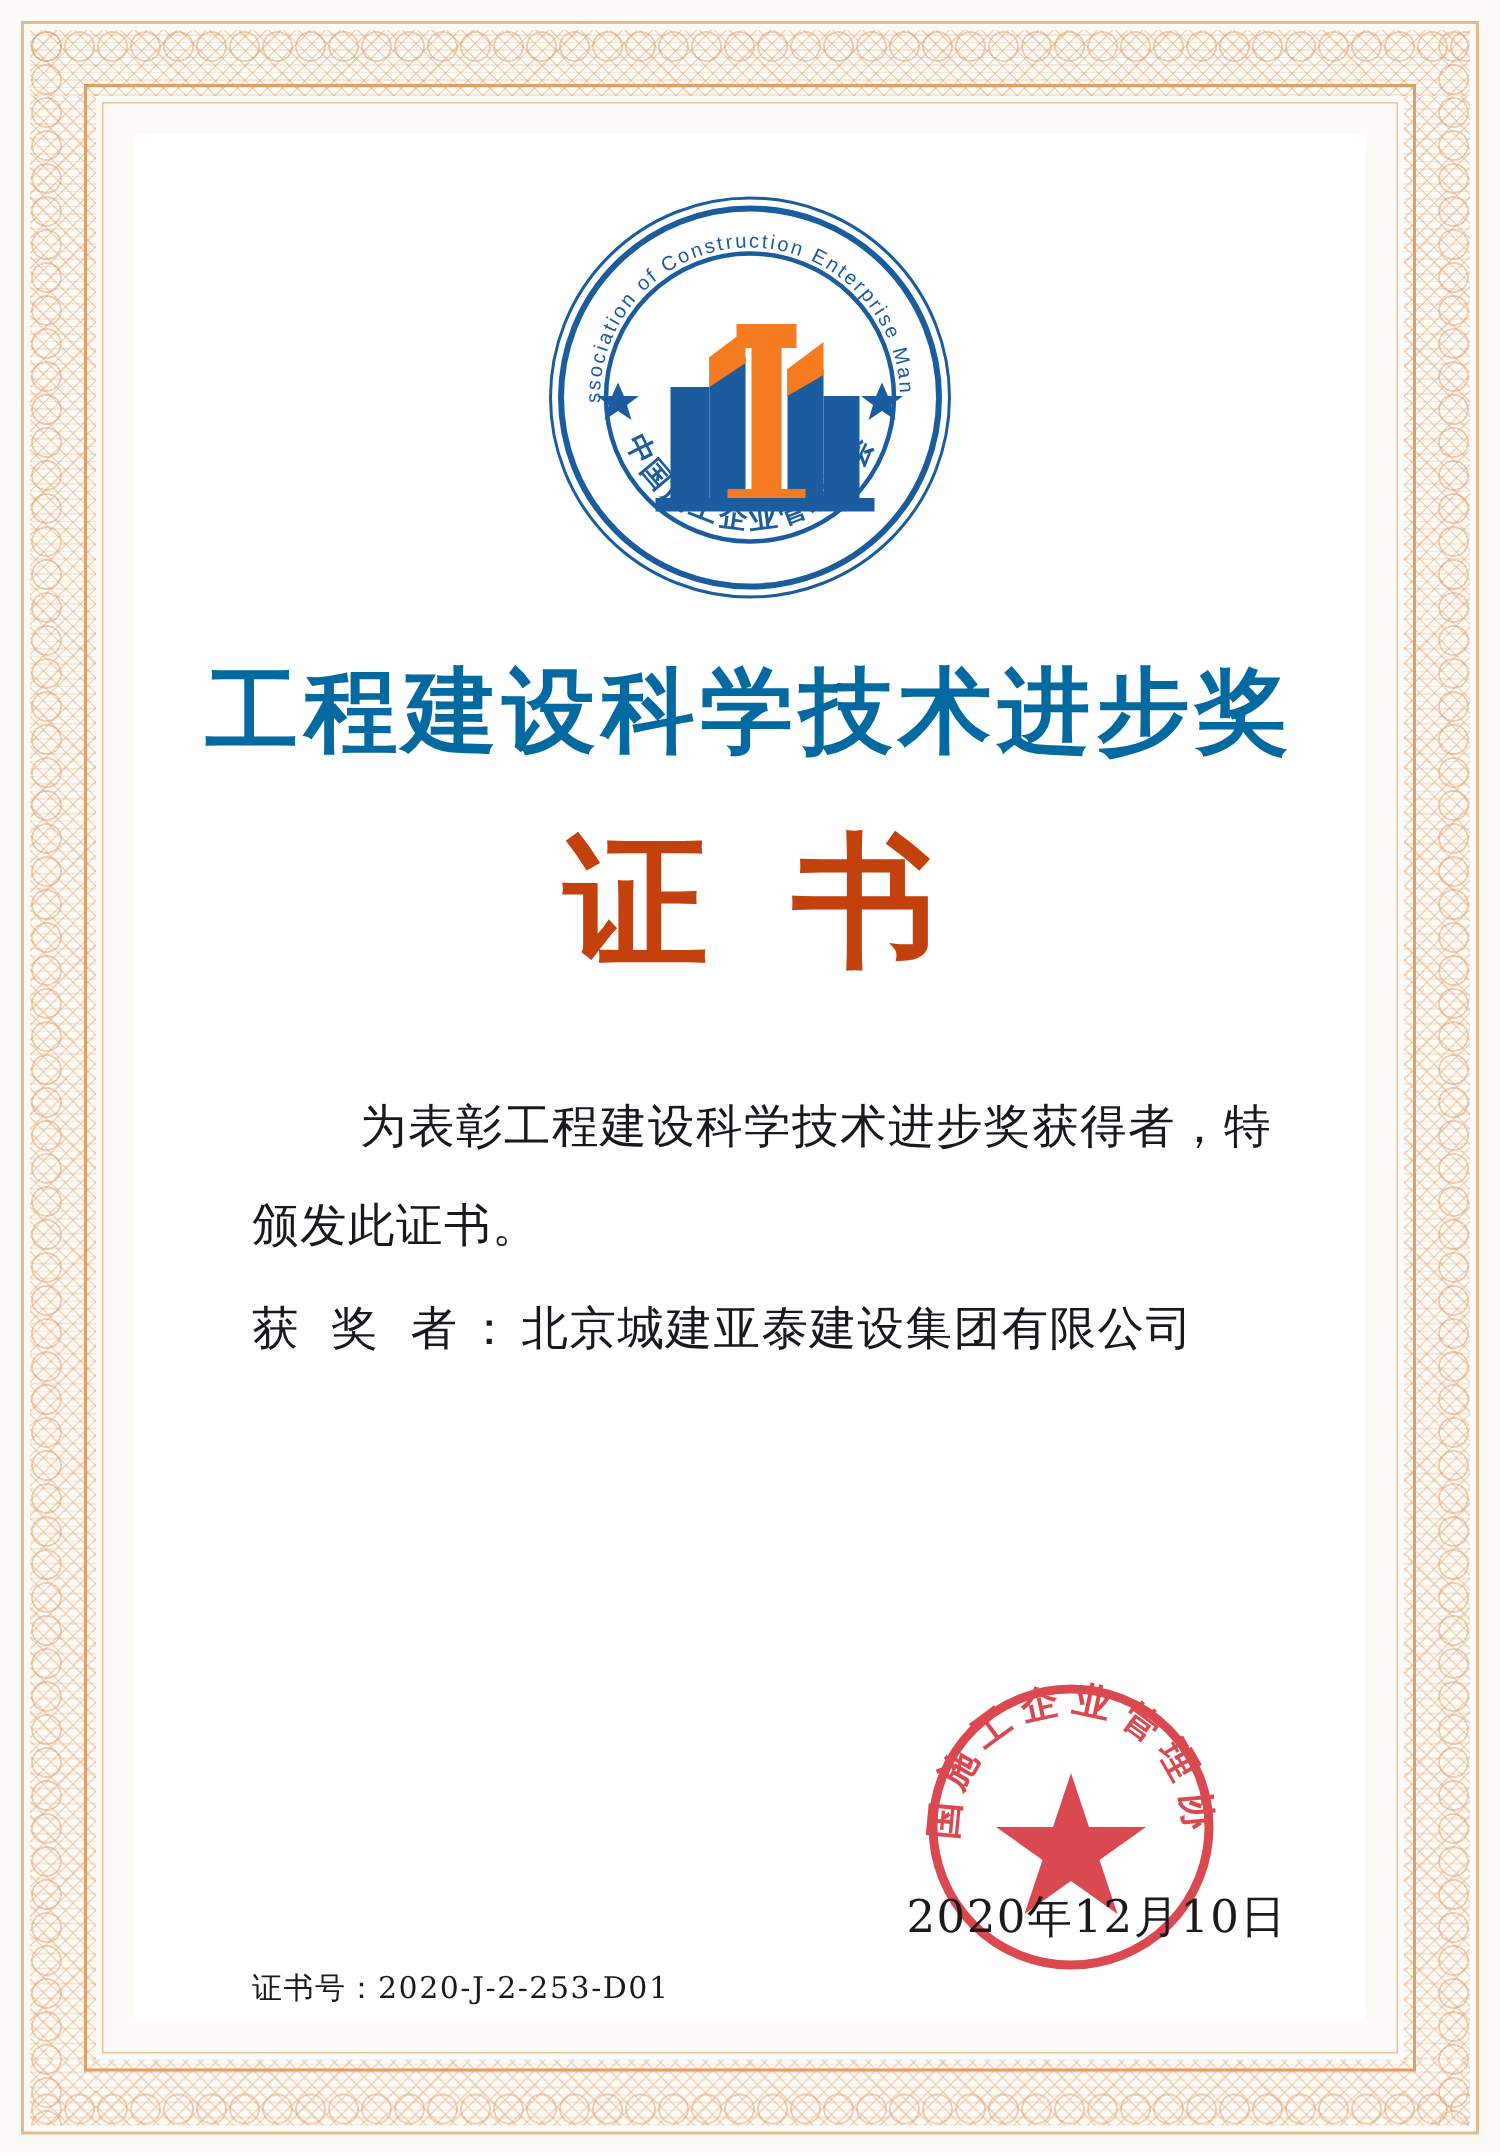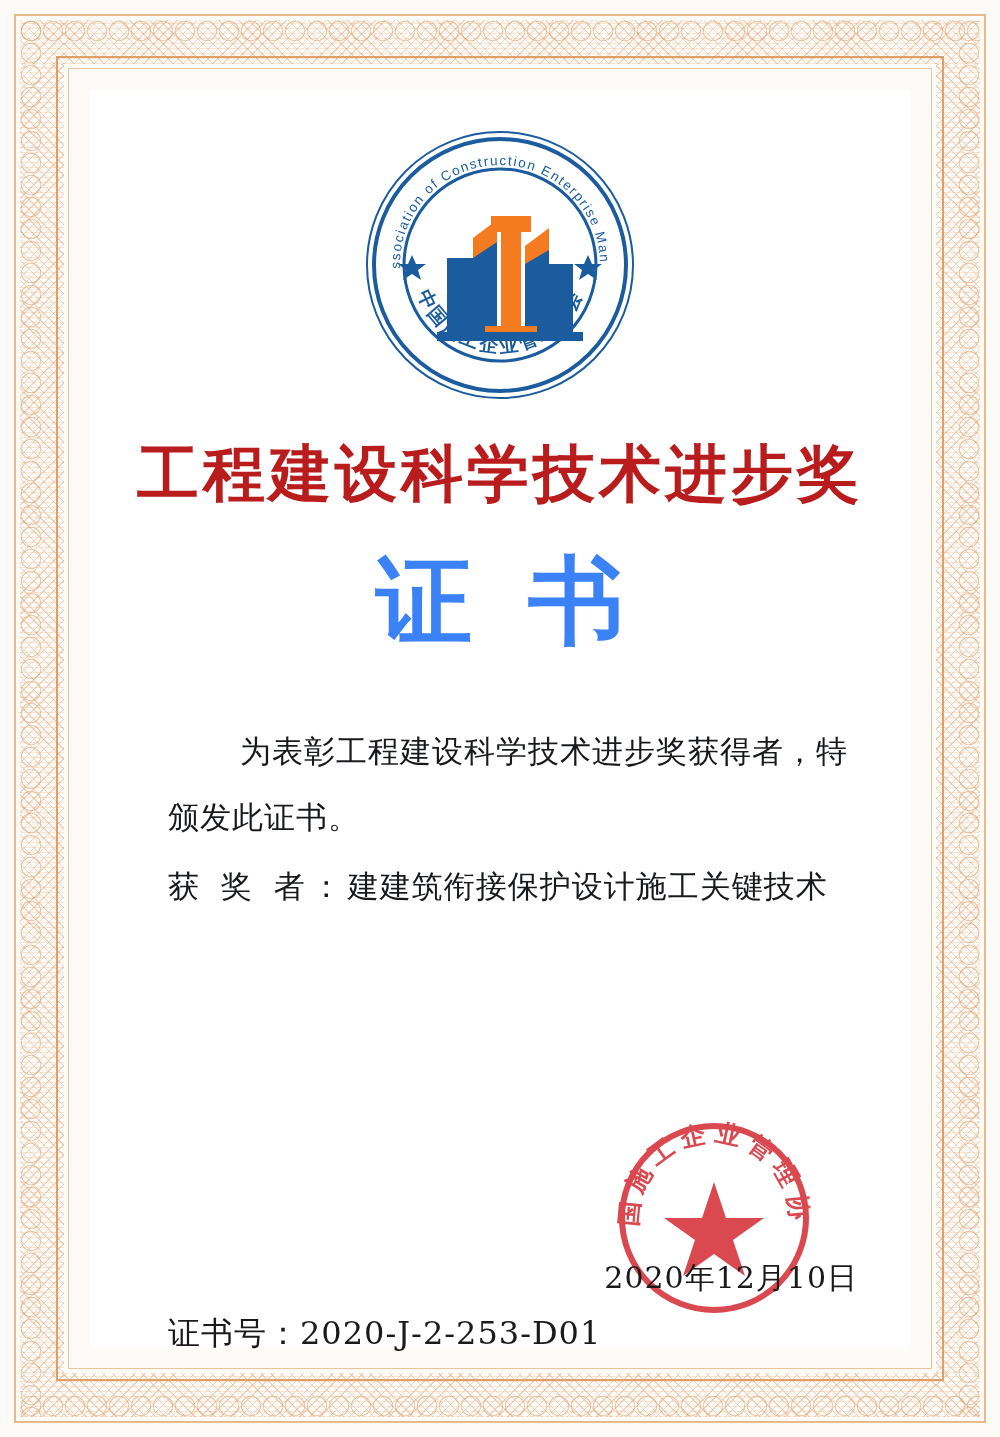--- a/index.html
+++ b/index.html
@@ -108,33 +108,33 @@
   
   .title-main {
     position: absolute;
     left: 0; right: 0;
     top: 432px;
     text-align: center;
     font-family: "DejaVu Serif", serif;
     font-size: 62px;
     letter-spacing: 4px;
     font-weight: 700;
-    color: #b91c1c;
+    color: #0369a1;
   }
   .title-sub {
     position: absolute;
     left: 0; right: 0;
     top: 538px;
     text-align: center;
     font-family: "DejaVu Serif", serif;
     font-size: 96px;
     font-weight: 700;
     letter-spacing: 56px;
     text-indent: 56px;
-    color: #3b82f6;
+    color: #c2410c;
   }
 
   
   .body-block {
     position: absolute;
     left: 168px;
     right: 150px;
     top: 718px;
   }
   .para {
@@ -177,21 +177,21 @@
     font-family: "DejaVu Serif", serif;
     font-size: 30px;
     color: #1a1a1a;
     letter-spacing: 1px;
   }
   .cert-number {
     position: absolute;
     left: 168px;
     top: 1312px;
     font-family: "DejaVu Serif", serif;
-    font-size: 32px;
+    font-size: 20px;
     color: #1a1a1a;
     letter-spacing: 1px;
   }
 </style>
 </head>
 <body>
 
 <div class="certificate">
 
   <div class="border-outer"></div>
@@ -245,21 +245,21 @@
   <div class="title-main">工程建设科学技术进步奖</div>
   <div class="title-sub">证书</div>
 
   <div class="body-block">
     <div class="para para-indent">为表彰工程建设科学技术进步奖获得者，特颁发此证书。</div>
     <div class="spacer-sm"></div>
 
 
 
     <div class="field-row">
-      <span class="field-label">获 奖 者：</span><span>建建筑衔接保护设计施工关键技术</span>
+      <span class="field-label">获 奖 者：</span><span>北京城建亚泰建设集团有限公司</span>
     </div>
   </div>
 
   <div class="seal">
     <svg width="196" height="196" viewBox="0 0 196 196" xmlns="http://www.w3.org/2000/svg">
       <defs>
         <path id="sealArc" d="M 22,98 A 76,76 0 1 1 174,98" fill="none"></path>
         <path id="sealArcFull" d="M 98,176 m -78,0 a 78,78 0 1,1 156,0 a 78,78 0 1,1 -156,0" fill="none"></path>
       </defs>
       <g opacity="0.82">

